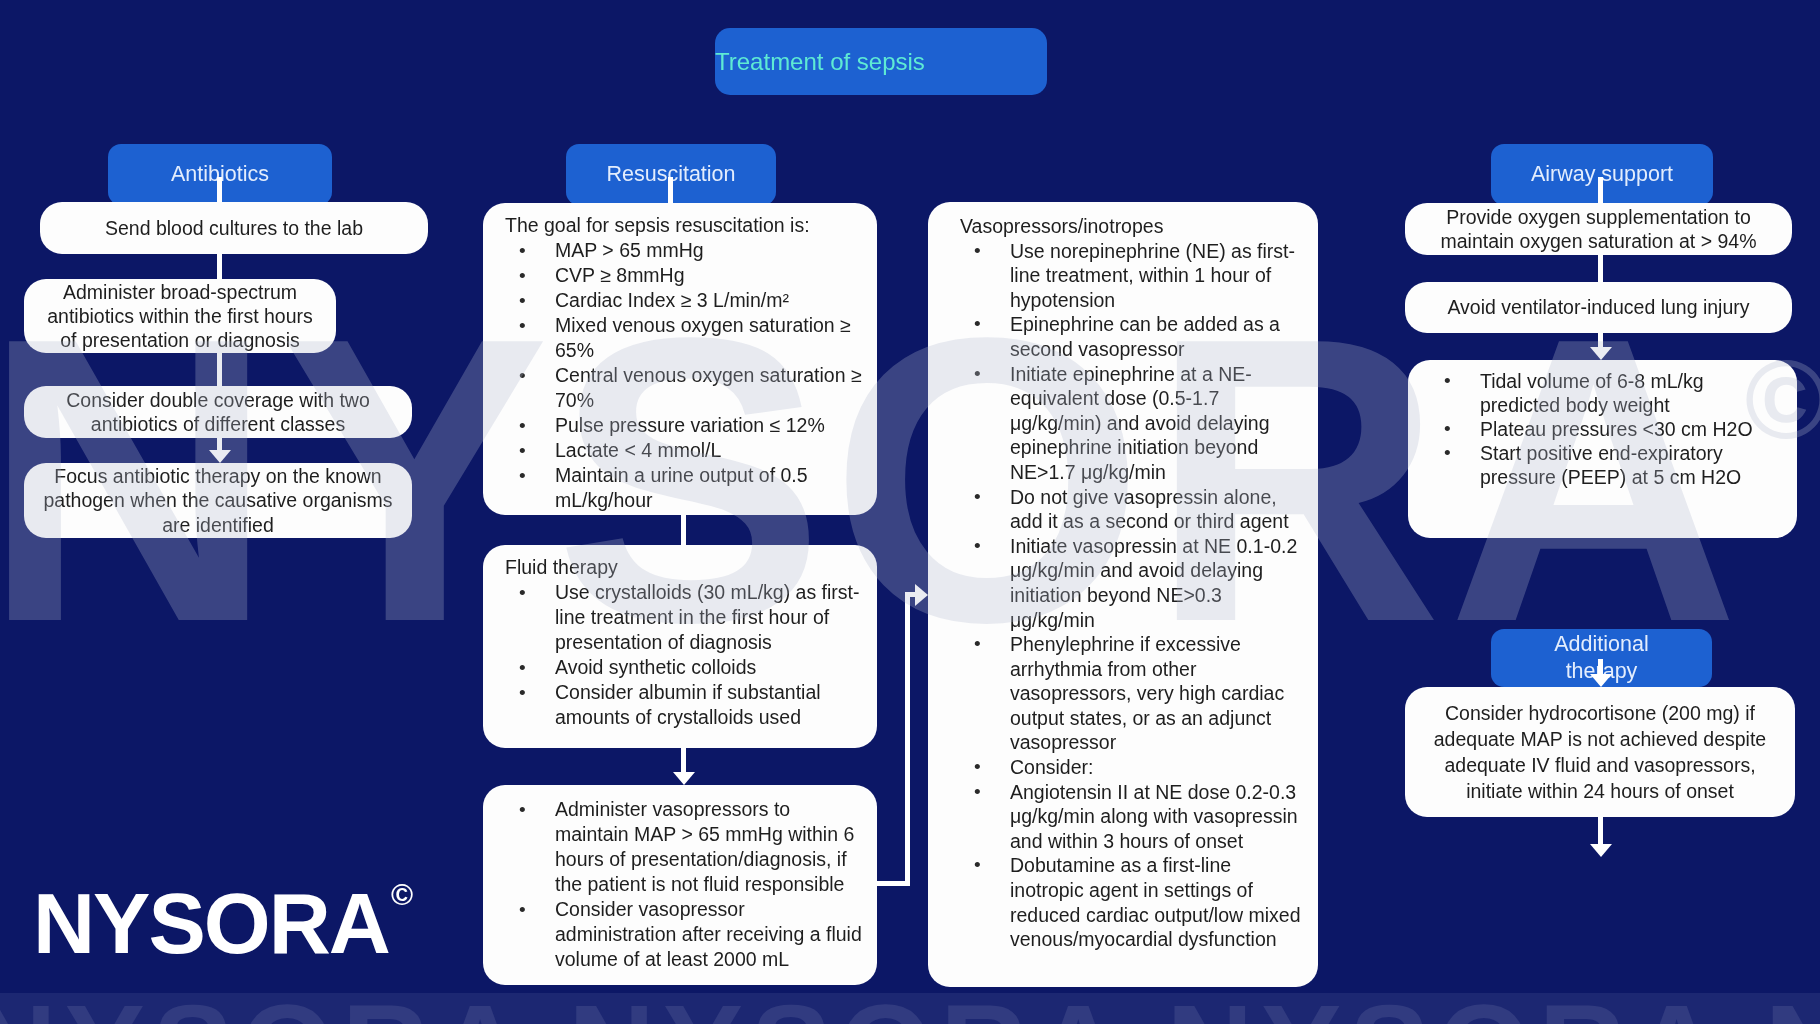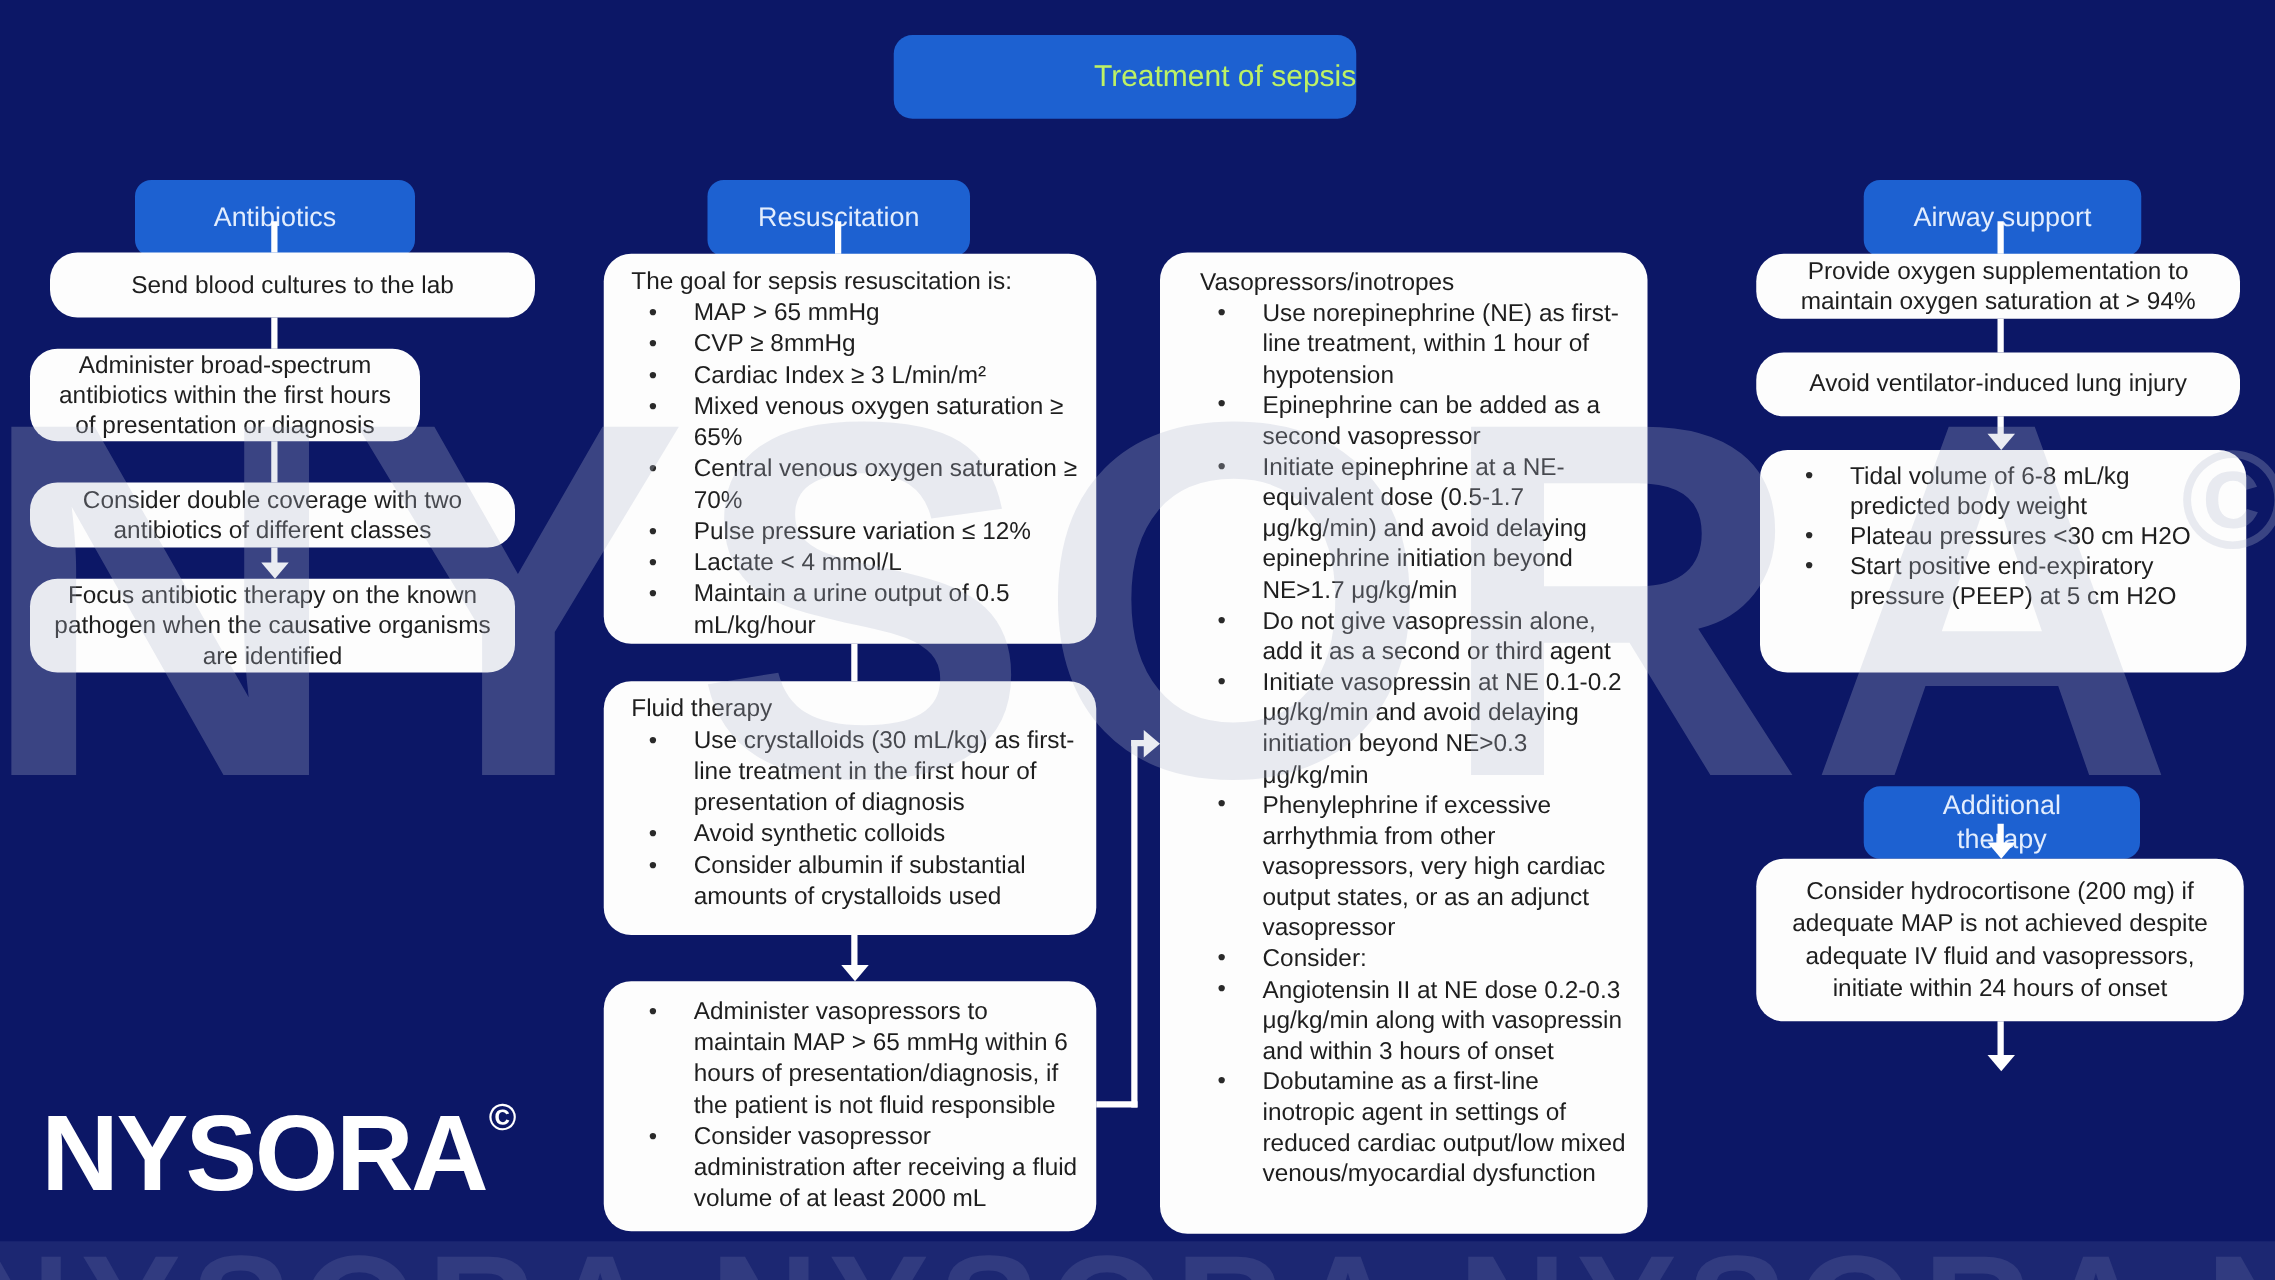--- a/index.html
+++ b/index.html
@@ -9,22 +9,22 @@
     font-family:"Liberation Sans", sans-serif;
   }
   
   .hdr{
     position:absolute;background:#1d61d1;border-radius:13px;
     display:flex;align-items:center;justify-content:center;
     color:#e3edfd;font-size:21.5px;text-align:center;line-height:1.15;margin-top:28px;
   }
   .title-pill{
     position:absolute;background:#1d61d1;border-radius:15px;
-    display:flex;align-items:center;justify-content:flex-end;
-    color:#bef264;font-size:24px;padding-left:38px;
+    display:flex;align-items:center;justify-content:flex-start;
+    color:#5eead4;font-size:24px;
   }
   
   .wbox{
     position:absolute;background:#fdfdfd;border-radius:22px;
     color:#1e1e1e;font-size:19.5px;box-sizing:border-box;overflow:hidden;
   }
   .wbox.centered{display:flex;align-items:center;justify-content:center;text-align:center;line-height:1.24;}
   .wbox.bulleted{padding:10px 14px 8px 22px;line-height:24.6px;text-align:left;}
   .wtitle{margin:0;padding:0;}
   ul.blist{list-style:none;margin:0;padding:0;}

